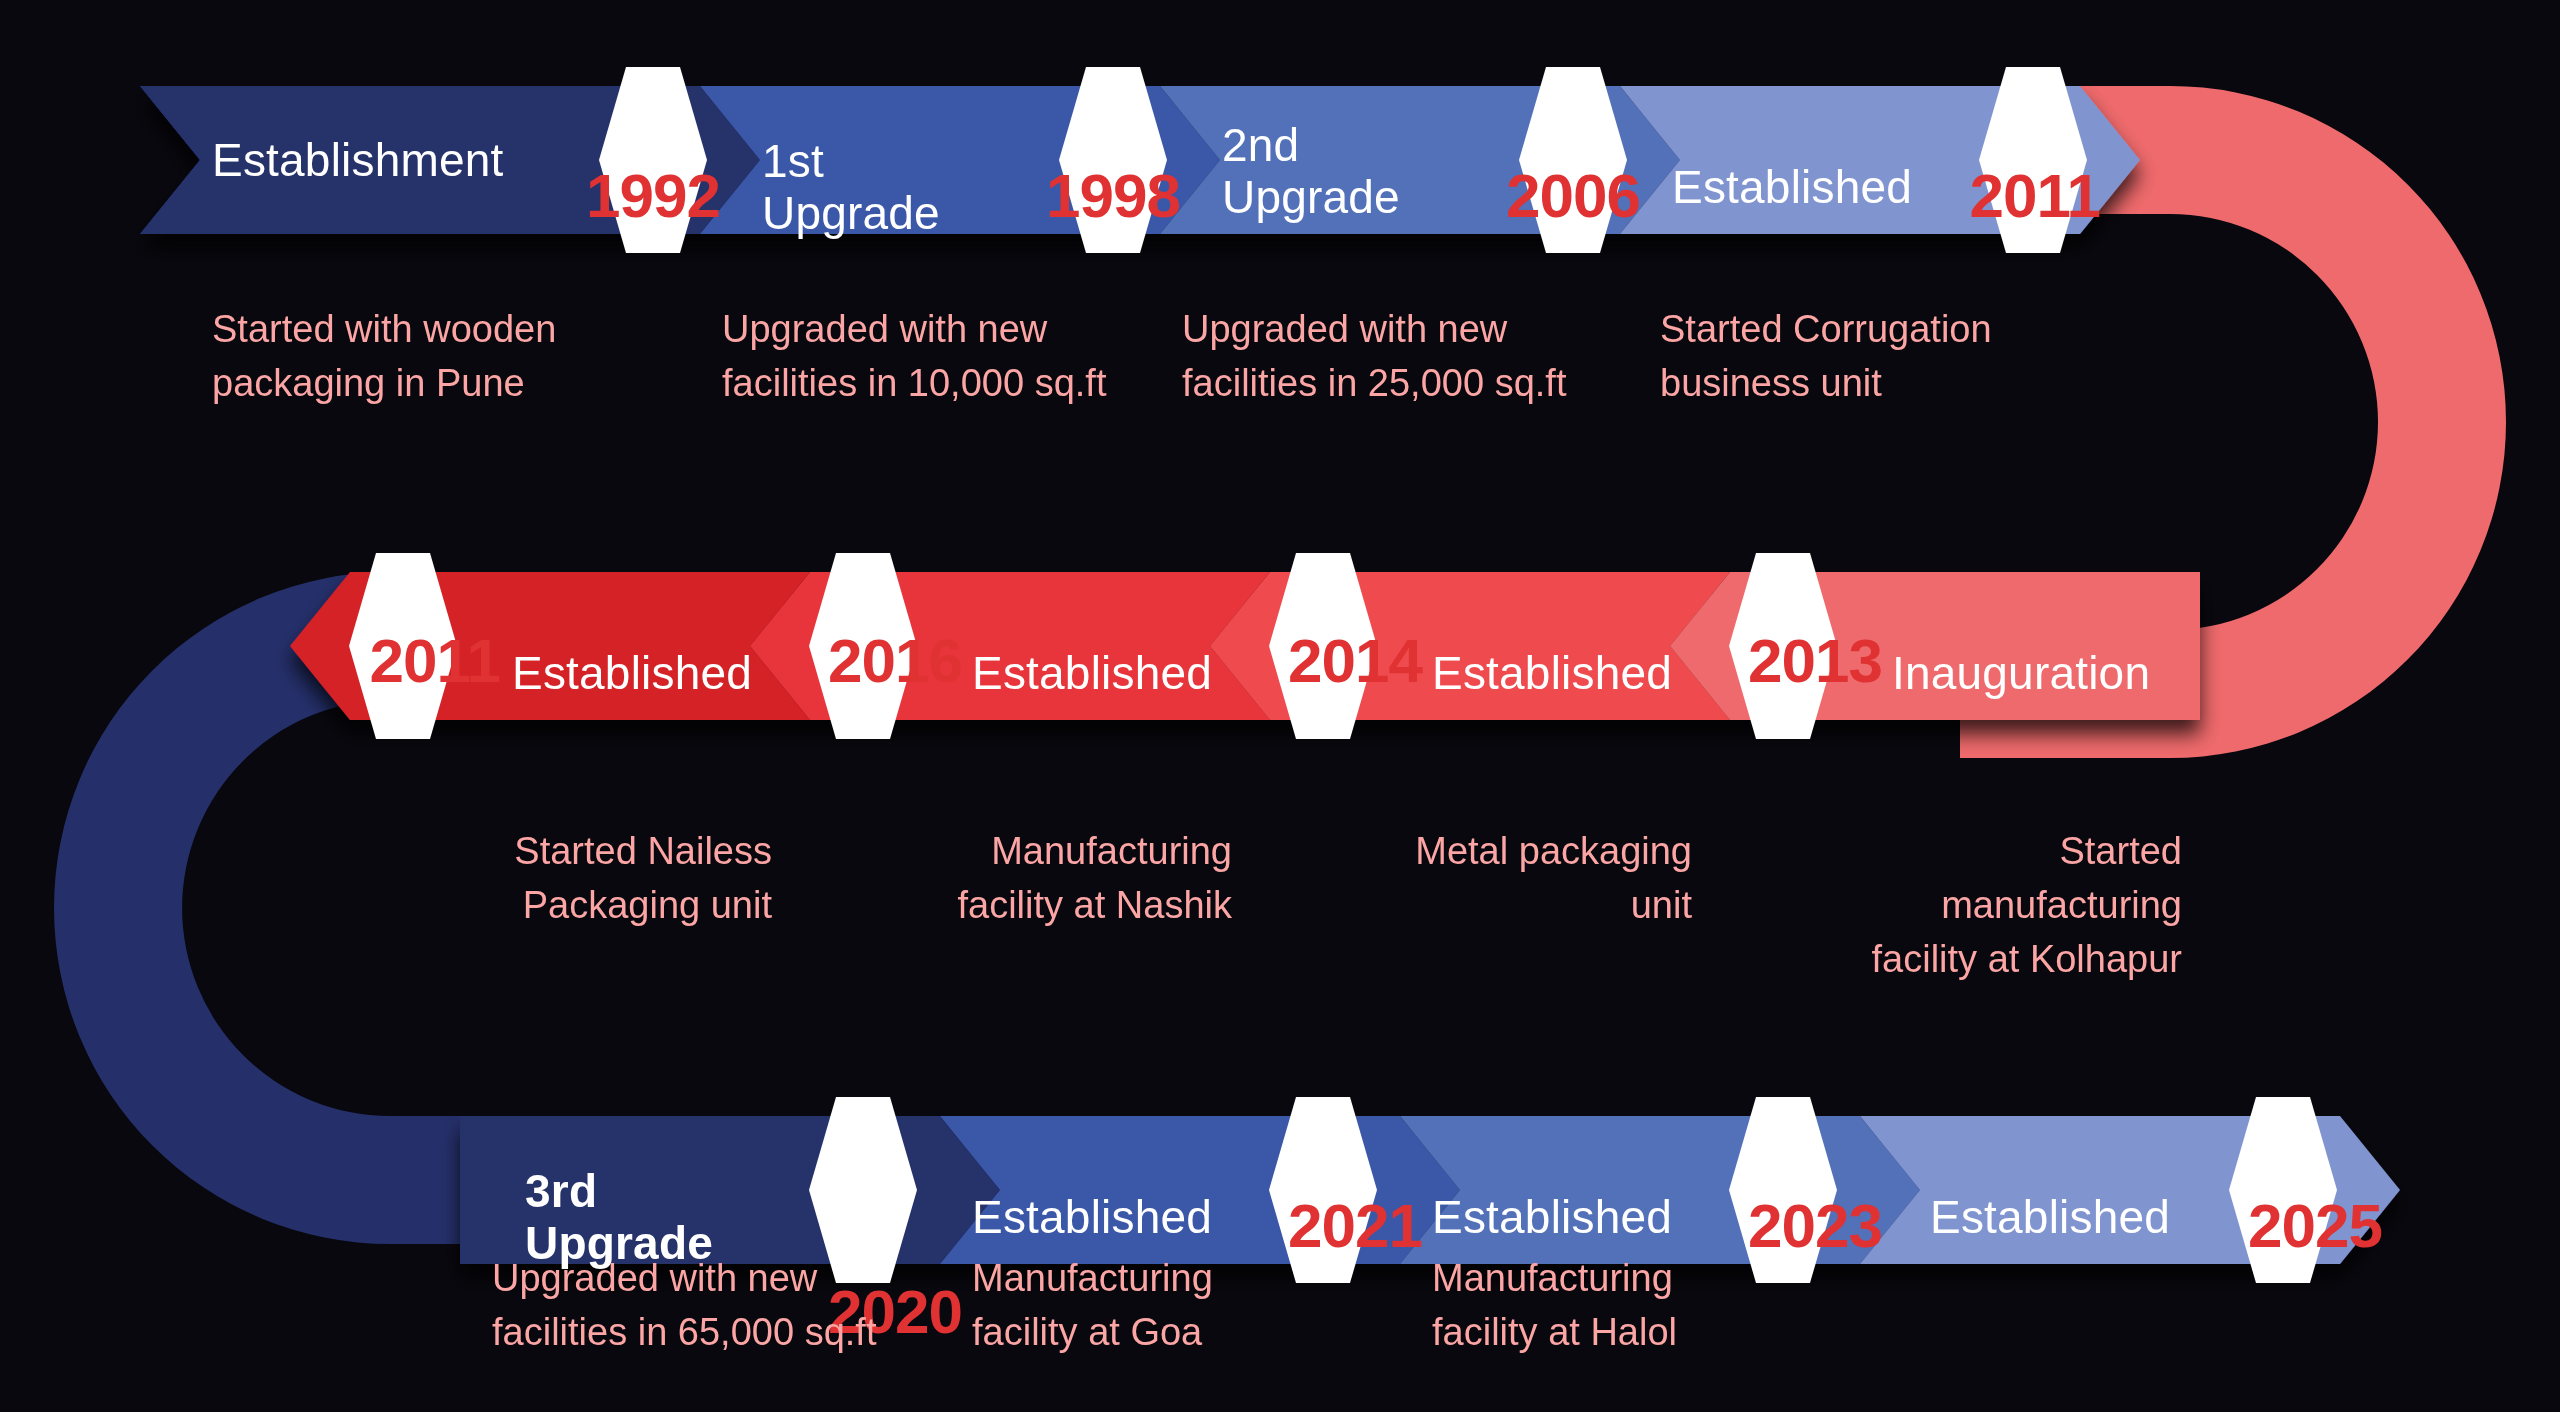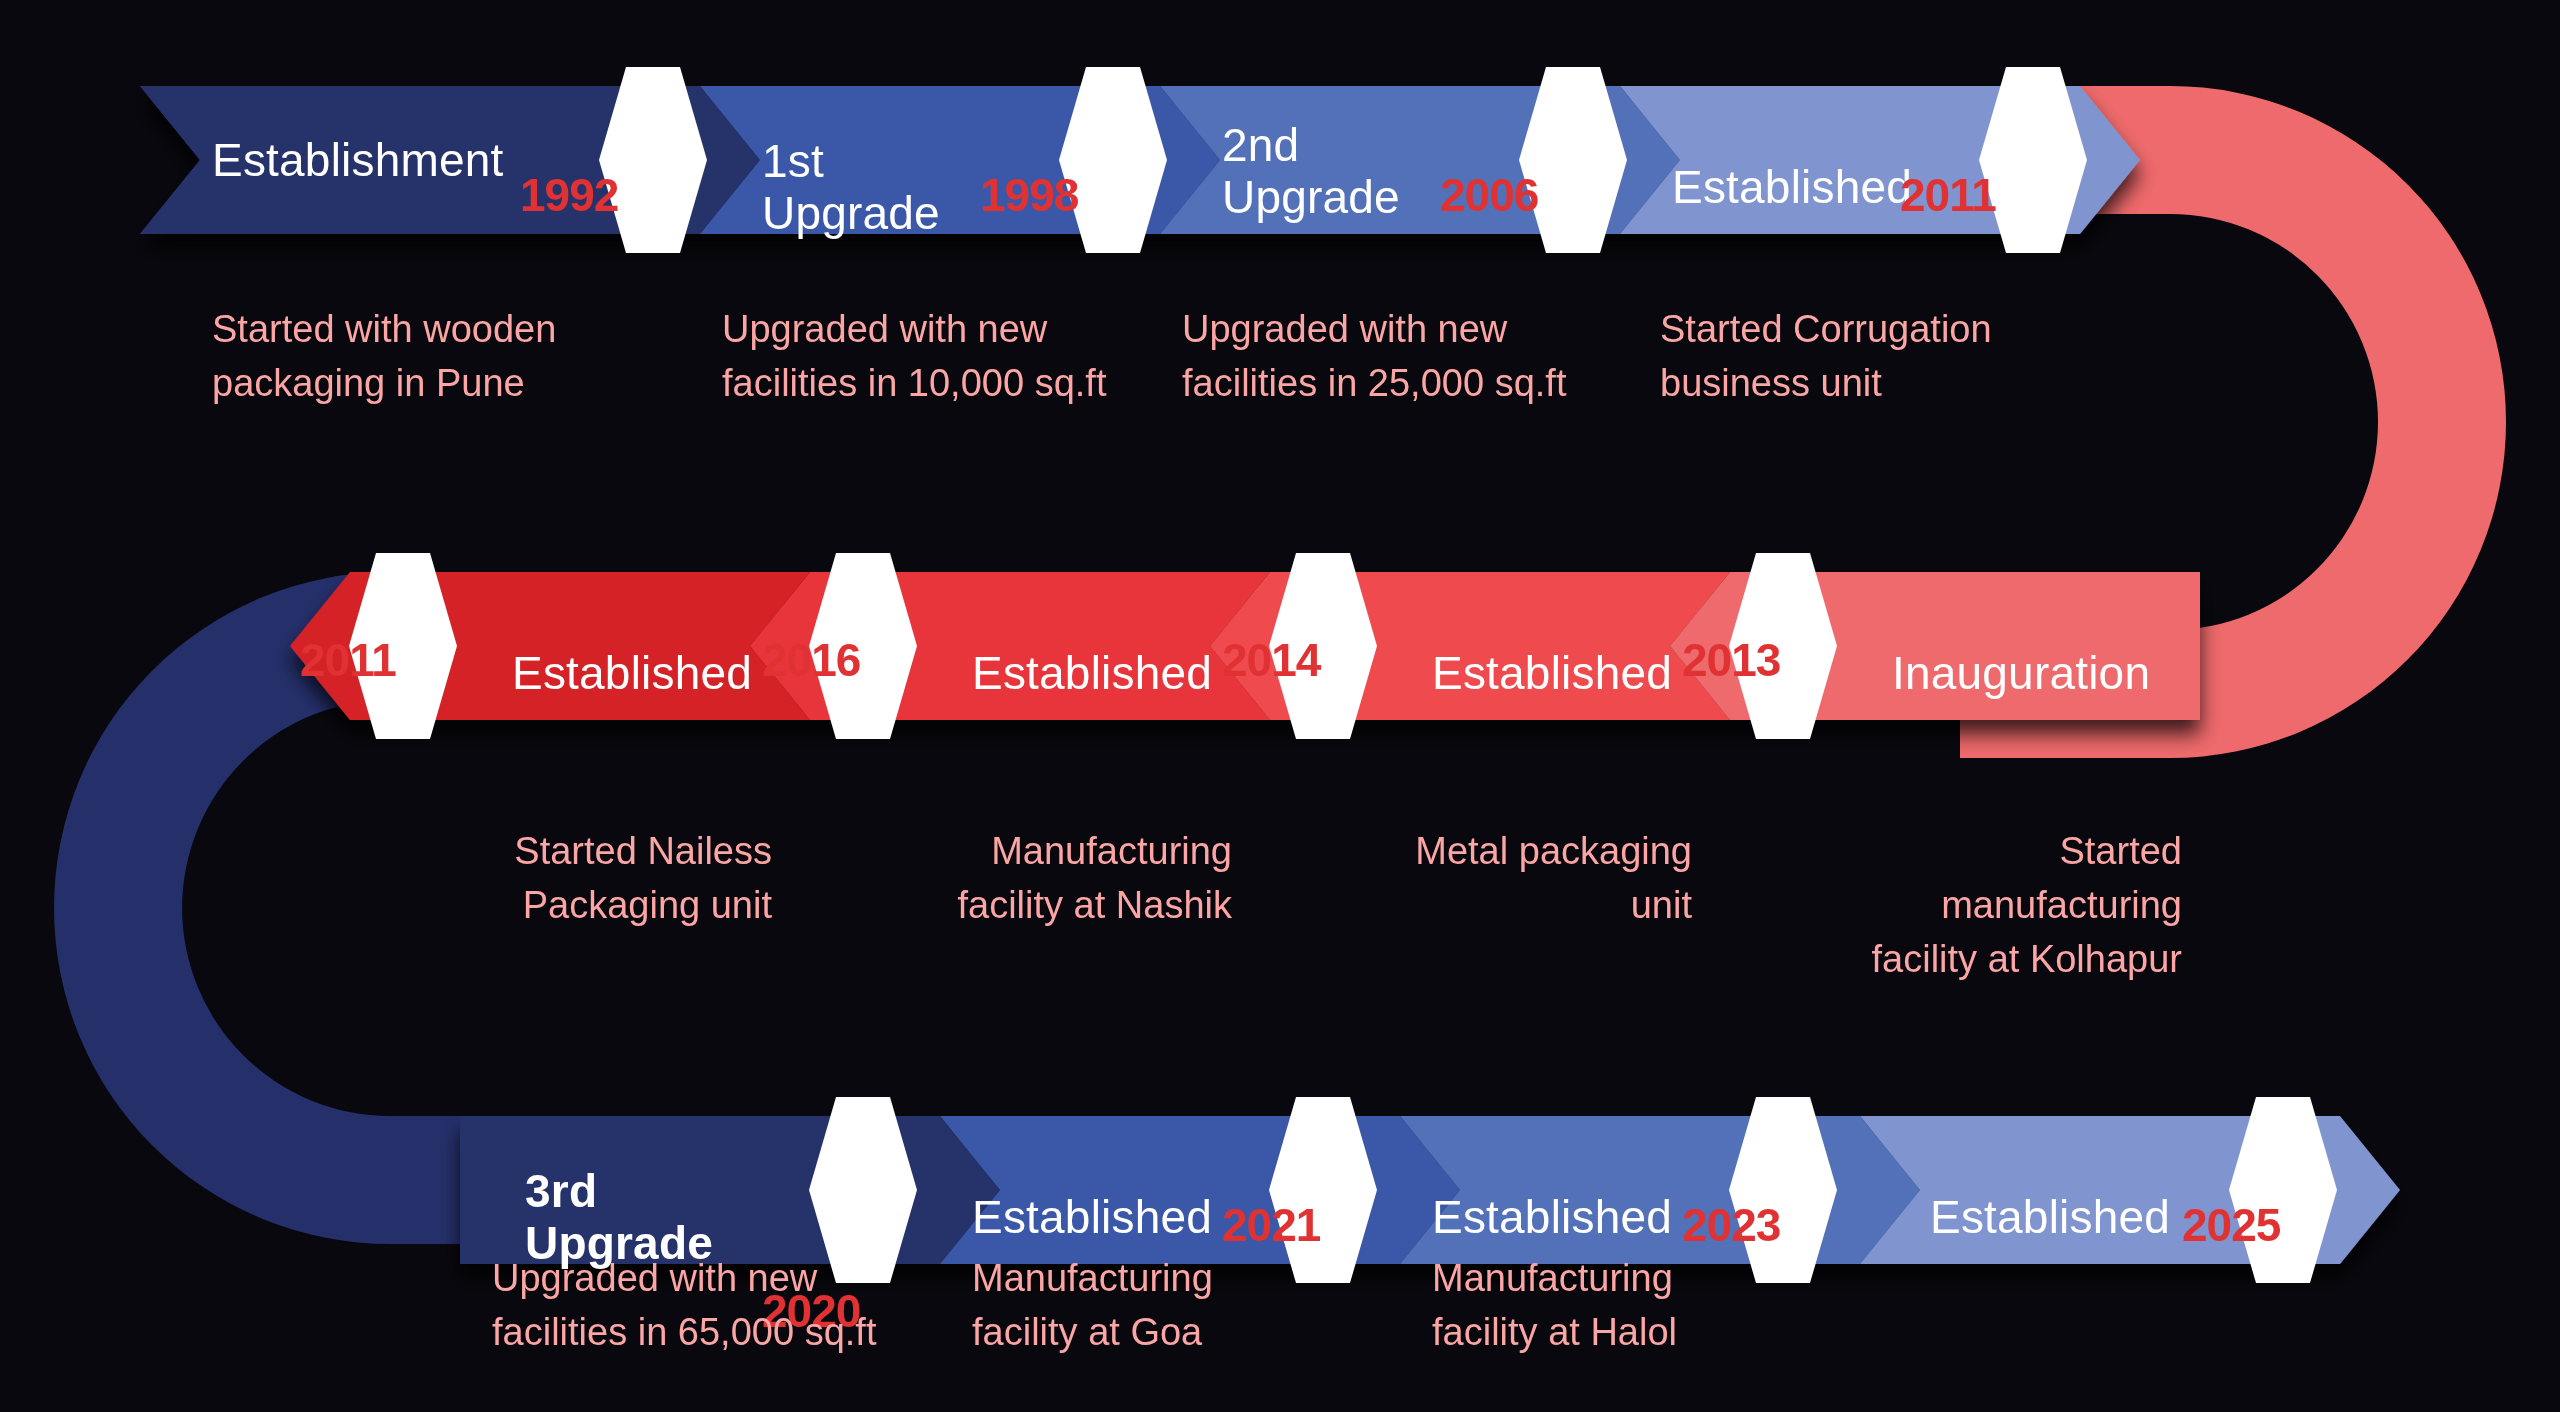--- a/index.html
+++ b/index.html
@@ -21,23 +21,23 @@
     line-height:1.12;
   }
   .lbl.one{font-size:46px;}
   .lbl.two{font-size:46px;}
 
   .yr{
     position:absolute;
     color:#E03232;
     font-family:"Liberation Sans Narrow","Liberation Sans", sans-serif;
     font-weight:700;
-    font-size:46px;
+    font-size:62px;
     letter-spacing:-1px;
-    text-align:left;
+    text-align:right;
     transform:translate(-50%,-50%);
     width:200px;
   }
 
   .cap{
     position:absolute;
     color:#fca5a5;
     font-family:"Liberation Sans Narrow","Liberation Sans", sans-serif;
     font-weight:400;
     font-size:38px;

